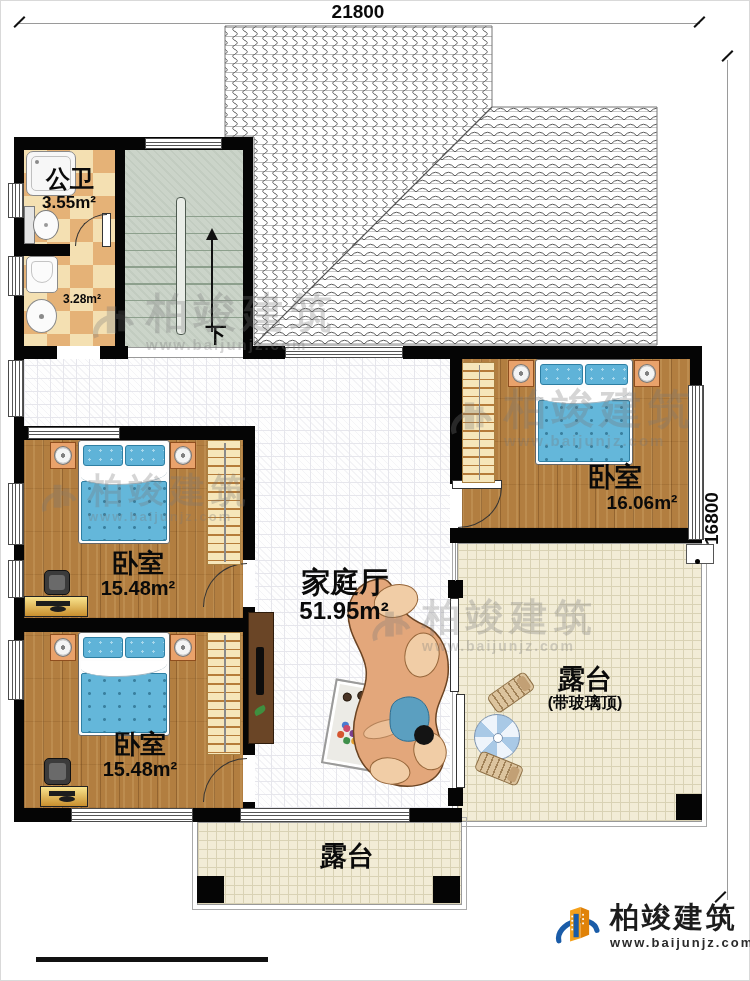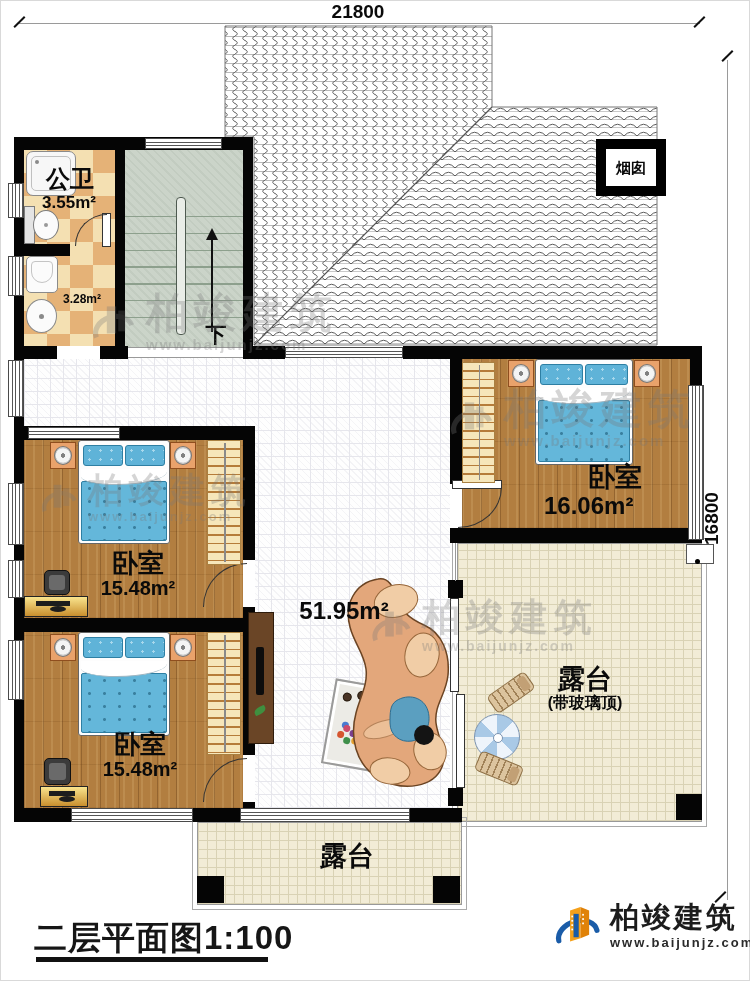--- a/index.html
+++ b/index.html
@@ -113,23 +113,20 @@
       <pattern id="ptB" width="13" height="8" patternUnits="userSpaceOnUse">
         <path d="M0,7.6 H13" stroke="#9a9a9a" stroke-width="0.6" fill="none"></path>
         <path d="M0,8 Q6.5,0.5 13,8" stroke="#474747" stroke-width="0.9" fill="none"></path>
       </pattern>
     </defs>
     <polygon points="225,26 492,26 492,107 254,345 254,137 225,137" fill="url(#ptA)" stroke="#777" stroke-width="1"></polygon>
     <polygon points="492,107 657,107 657,345 254,345" fill="url(#ptB)" stroke="#777" stroke-width="1"></polygon>
     <line x1="492" y1="107" x2="254" y2="345" stroke="#555" stroke-width="1.2"></line>
   </svg>
 
-  <div class="chimney" style="left:596px;top:139px;width:50px;height:37px">
-    <span class="label" style="position:static;font-size:15px">烟囱</span>
-  </div>
 
   <div class="dimline" style="left:18px;top:23px;width:682px;height:1px"></div>
   <div class="tick" style="left:12px;top:21px"></div>
   <div class="tick" style="left:692px;top:21px"></div>
   <div class="label" style="left:320px;top:2px;width:76px;font-size:19px">21800</div>
 
   <div class="dimline" style="left:727px;top:60px;width:1px;height:840px"></div>
   <div class="tick" style="left:720px;top:55px"></div>
   <div class="tick" style="left:713px;top:896px"></div>
   <div class="label" style="left:702px;top:545px;font-size:19px;transform:rotate(-90deg);transform-origin:left top">16800</div>
@@ -295,21 +292,22 @@
   <div class="abs" style="left:455px;top:543px;width:1px;height:38px;background:#999;z-index:12"></div>
 
   <div class="label" style="left:42px;top:166px;width:56px;font-size:24px">公卫</div>
   <div class="label" style="left:36px;top:194px;width:66px;font-size:17px">3.55m²</div>
   <div class="label" style="left:50px;top:293px;width:64px;font-size:12px">3.28m²</div>
   <div class="label" style="left:108px;top:550px;width:60px;font-size:26px">卧室</div>
   <div class="label" style="left:98px;top:578px;width:80px;font-size:20px">15.48m²</div>
   <div class="label" style="left:110px;top:731px;width:60px;font-size:26px">卧室</div>
   <div class="label" style="left:100px;top:759px;width:80px;font-size:20px">15.48m²</div>
   <div class="label" style="left:583px;top:463px;width:64px;font-size:27px">卧室</div>
-  <div class="label" style="left:544px;top:493px;width:80px;font-size:24px">16.06m²</div>
+  <div class="label" style="left:602px;top:493px;width:80px;font-size:19px">16.06m²</div>
+  <div class="label" style="left:292px;top:567px;width:106px;font-size:29px">家庭厅</div>
   <div class="label" style="left:296px;top:598px;width:96px;font-size:24px">51.95m²</div>
   <div class="label" style="left:556px;top:665px;width:58px;font-size:27px">露台</div>
   <div class="label" style="left:538px;top:695px;width:94px;font-size:16px">(带玻璃顶)</div>
   <div class="label" style="left:318px;top:842px;width:58px;font-size:27px">露台</div>
 
   <div class="wm" style="left:86px;top:292px">
     <svg width="52" height="52" viewBox="0 0 50 50">
         <path d="M10 40 A18 14 -15 1 1 44 28" fill="none" stroke="currentColor" stroke-width="5"></path>
         <rect x="20" y="10" width="9" height="26" fill="currentColor"></rect>
         <rect x="31" y="14" width="7" height="20" fill="currentColor" opacity=".8"></rect>
@@ -346,21 +344,20 @@
         <path d="M10 40 A18 14 -15 1 1 44 28" fill="none" stroke="currentColor" stroke-width="5"></path>
         <rect x="20" y="10" width="9" height="26" fill="currentColor"></rect>
         <rect x="31" y="14" width="7" height="20" fill="currentColor" opacity=".8"></rect>
       </svg>
     <div>
         <div class="wm-name" style="font-size:38px">柏竣建筑</div>
          <div class="wm-url" style="font-size:14px">www.baijunjz.com</div>
       </div>
   </div>
 
-  <div class="f-title" style="left:34px;top:916px">二层平面图1:100</div>
   <div class="f-underline" style="left:36px;top:957px;width:232px;height:5px"></div>
   <div class="brand" style="left:551px;top:898px">
     <svg width="52" height="56" viewBox="0 0 60 56">
       <path d="M9 45 A22 16 -18 1 1 53 33" fill="none" stroke="#1a5ca8" stroke-width="6" stroke-linecap="round"></path>
       <polygon points="22,10 34,6 34,42 22,46" fill="#f5a01a"></polygon>
       <polygon points="34,6 44,10 44,38 34,42" fill="#e08208"></polygon>
       <rect x="26" y="14" width="6" height="27" fill="#1a5ca8"></rect>
       <g fill="#fff">
           <rect x="23.5" y="16" width="2" height="2"></rect>
           <rect x="23.5" y="21" width="2" height="2"></rect>

